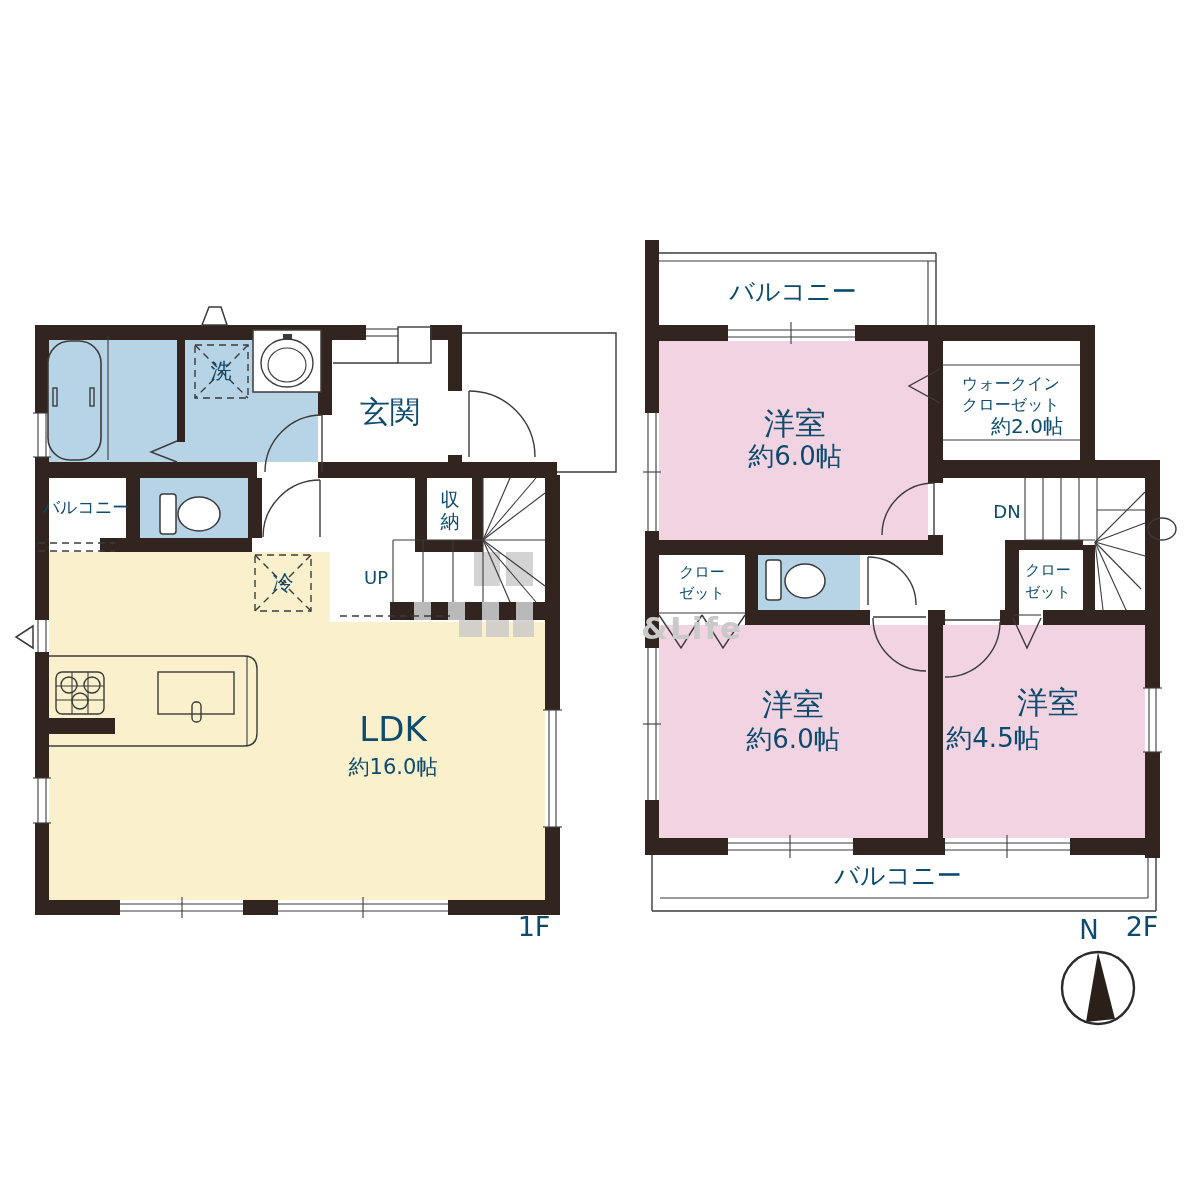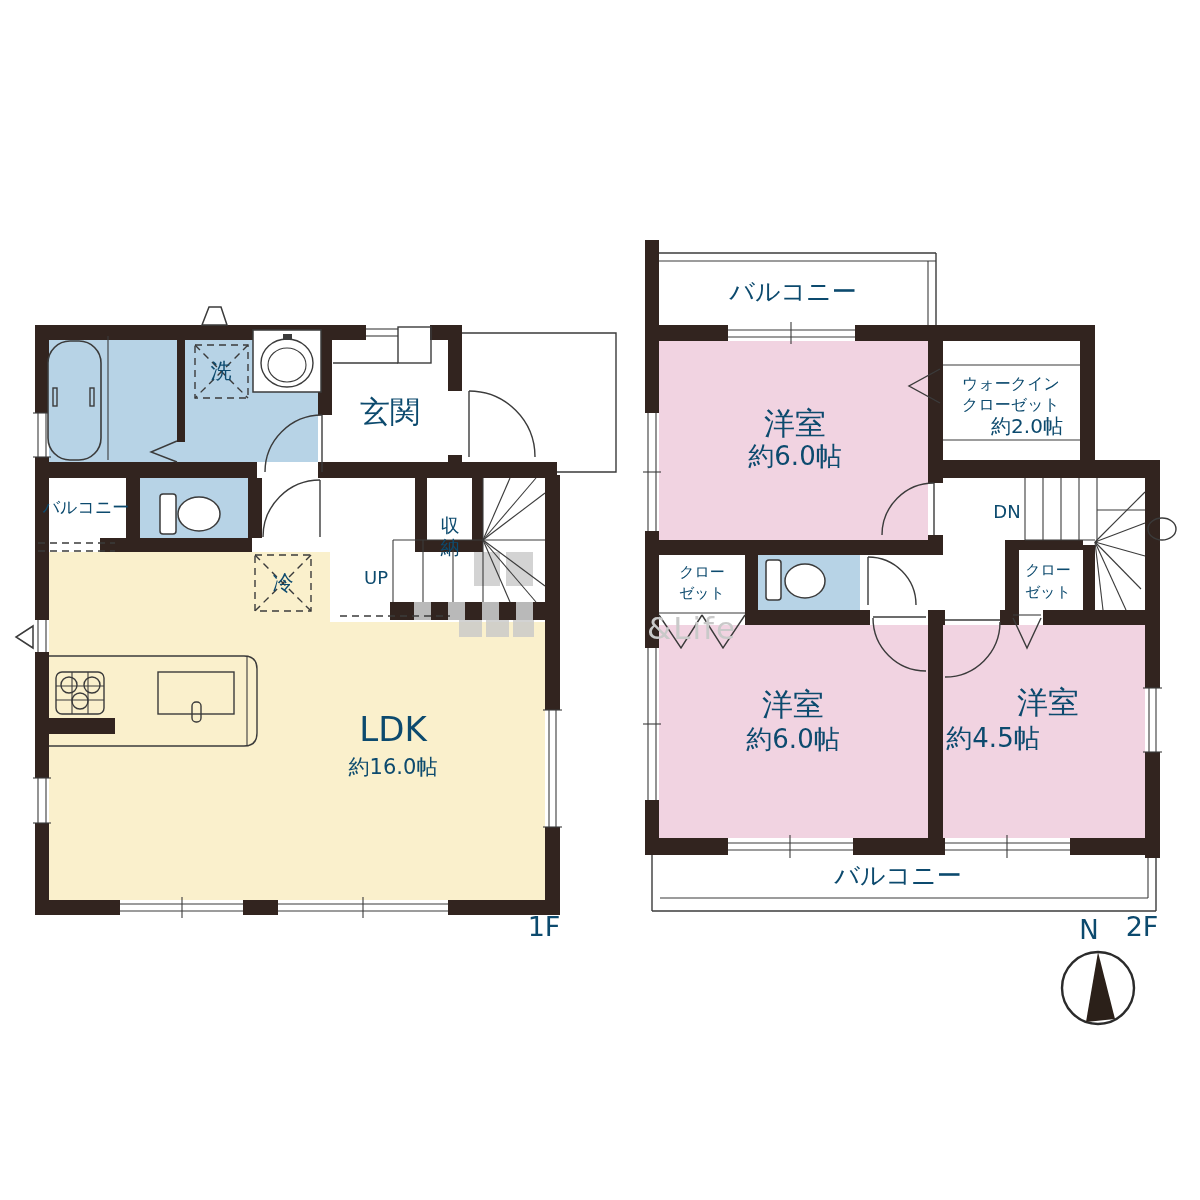--- a/index.html
+++ b/index.html
@@ -8,22 +8,22 @@
   .plan-svg{position:absolute;left:0;top:0;}
   .w{fill:#32241f;}
   .t{stroke:#3b3b3b;stroke-width:1.4;fill:none;}
   .tt{stroke:#3b3b3b;stroke-width:1.1;fill:none;}
   .dash{stroke:#3b3b3b;stroke-width:1.4;fill:none;stroke-dasharray:7 5;}
   .fix{fill:#ffffff;stroke:#3b3b3b;stroke-width:1.5;}
   .gray{fill:#b9b9b9;}
   .wm{fill:#c9c9c9;}
   .lbl{position:absolute;transform:translate(-50%,-50%);color:#0c4a6e;
        white-space:nowrap;text-align:center;line-height:1.05;}
-  .lbl.vert{white-space:normal;word-break:break-all;width:22px;line-height:1.18;margin-top:26px;}
-  .lbl.wmtext{color:#c9c9c9;font-weight:normal;letter-spacing:2px;text-align:center;}
+  .lbl.vert{white-space:normal;word-break:break-all;width:22px;line-height:1.18;}
+  .lbl.wmtext{color:#c9c9c9;font-weight:bold;letter-spacing:2px;text-align:center;}
 </style>
 </head>
 <body>
 
 <div class="stage">
 
 <svg class="plan-svg" width="1200" height="1200" viewBox="0 0 1200 1200">
 
   <g>
 
@@ -340,21 +340,21 @@
 </svg>
 
 <div class="lbl" style="left:390px;top:412px;font-size:30px;">玄関</div>
 <div class="lbl" style="left:86px;top:508px;font-size:17px;">バルコニー</div>
 <div class="lbl vert" style="left:450px;top:510px;font-size:19px;">収納</div>
 <div class="lbl" style="left:376px;top:578px;font-size:18px;">UP</div>
 <div class="lbl" style="left:221px;top:371px;font-size:21px;">洗</div>
 <div class="lbl" style="left:283px;top:583px;font-size:21px;">冷</div>
 <div class="lbl" style="left:393px;top:730px;font-size:34px;">LDK</div>
 <div class="lbl" style="left:393px;top:767px;font-size:21px;">約16.0帖</div>
-<div class="lbl" style="left:534px;top:927px;font-size:27px;margin-left:10px;">1F</div>
+<div class="lbl" style="left:534px;top:927px;font-size:27px;">1F</div>
 
 <div class="lbl" style="left:793px;top:292px;font-size:25px;">バルコニー</div>
 <div class="lbl" style="left:795px;top:423px;font-size:31px;">洋室</div>
 <div class="lbl" style="left:795px;top:457px;font-size:26px;">約6.0帖</div>
 <div class="lbl" style="left:1011px;top:384px;font-size:16px;">ウォークイン</div>
 <div class="lbl" style="left:1011px;top:405px;font-size:16px;">クローゼット</div>
 <div class="lbl" style="left:1011px;top:426px;font-size:20px;margin-left:16px;">約2.0帖</div>
 <div class="lbl" style="left:1007px;top:512px;font-size:18px;">DN</div>
 <div class="lbl" style="left:702px;top:573px;font-size:15px;">クロー</div>
 <div class="lbl" style="left:702px;top:594px;font-size:15px;">ゼット</div>

